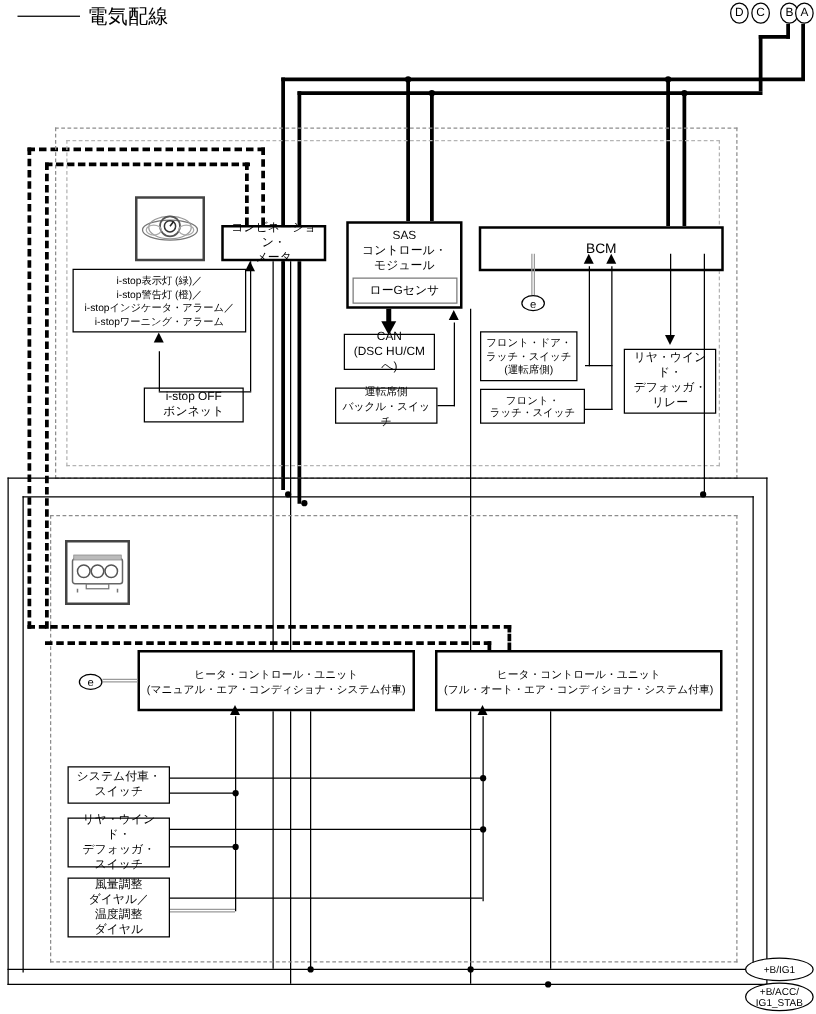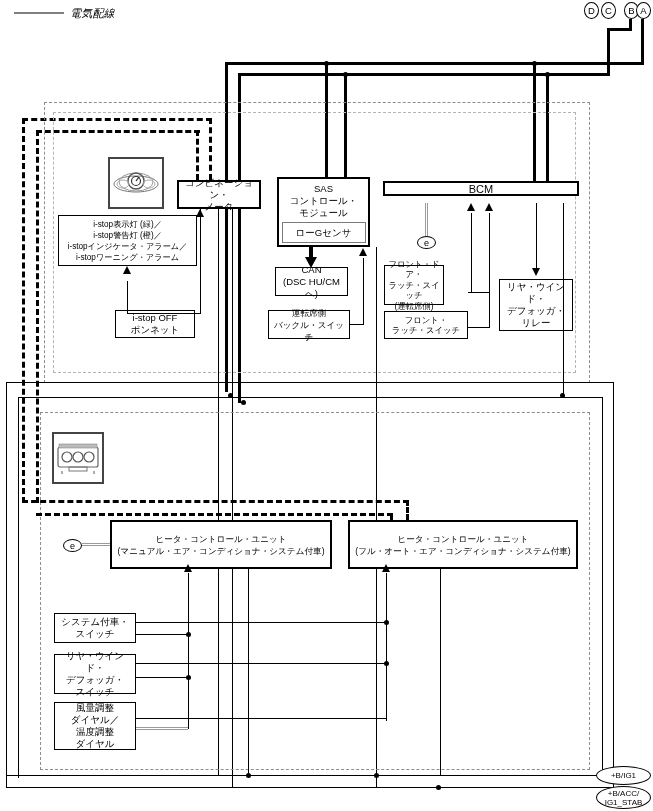--- a/index.html
+++ b/index.html
@@ -10,21 +10,21 @@
 
   
   .legend{position:absolute;left:14px;top:6px;width:190px;}
   .lg-row{height:14px;display:flex;align-items:center;}
   .lg-samp{width:50px;height:12px;position:relative;margin-right:6px;flex:0 0 50px;}
   .lg-samp i{position:absolute;left:0;right:0;top:50%;transform:translateY(-50%);display:block;}
   .s-thin i{border-top:1px solid #000;}
   .s-thick i{border-top:3px solid #000;}
   .s-dash i{border-top:3px dashed #000;}
   .s-lin i{border-top:1px solid #9a9a9a;border-bottom:1px solid #9a9a9a;height:3px;box-sizing:border-box;}
-  .lg-txt{font-size:11px;letter-spacing:.2px;white-space:nowrap;font-style:italic;}
+  .lg-txt{font-size:16px;letter-spacing:.2px;white-space:nowrap;}
 
   
   .wh{border-top:1px solid #000;}          
   .wv{border-left:1px solid #000;}          
   .th{background:#000;}                     
   .dot{width:5px;height:5px;border-radius:50%;background:#000;}
   .lin-h{border-top:1px solid #9a9a9a;border-bottom:1px solid #9a9a9a;height:3px;}
   .lin-v{border-left:1px solid #9a9a9a;border-right:1px solid #9a9a9a;width:3px;}
 
   
@@ -156,25 +156,25 @@
 <div class="abs box" style="left:275px;top:267px;width:73px;height:29px;">
   <span style="white-space:pre-line;">CAN
 (DSC HU/CMへ)</span>
 </div>
 
 <div class="abs box" style="left:268px;top:310px;width:82px;height:29px;">
   <span style="white-space:pre-line;font-size:8.6px;">運転席側
 バックル・スイッチ</span>
 </div>
 
-<div class="abs box bold" style="left:383px;top:181px;width:196px;height:15px;font-size:11px;">
+<div class="abs box bold" style="left:383px;top:181px;width:196px;height:36px;font-size:11px;">
   <span>BCM</span>
 </div>
 
-<div class="abs box" style="left:384px;top:265px;width:60px;height:40px;">
+<div class="abs box" style="left:384px;top:265px;width:78px;height:40px;">
   <span style="white-space:pre-line;font-size:8.4px;line-height:10.5px;">フロント・ドア・
 ラッチ・スイッチ
 (運転席側)</span>
 </div>
 
 <div class="abs box" style="left:384px;top:311px;width:84px;height:28px;">
   <span style="white-space:pre-line;font-size:8.4px;line-height:10.5px;">フロント・
 ラッチ・スイッチ</span>
 </div>
 

